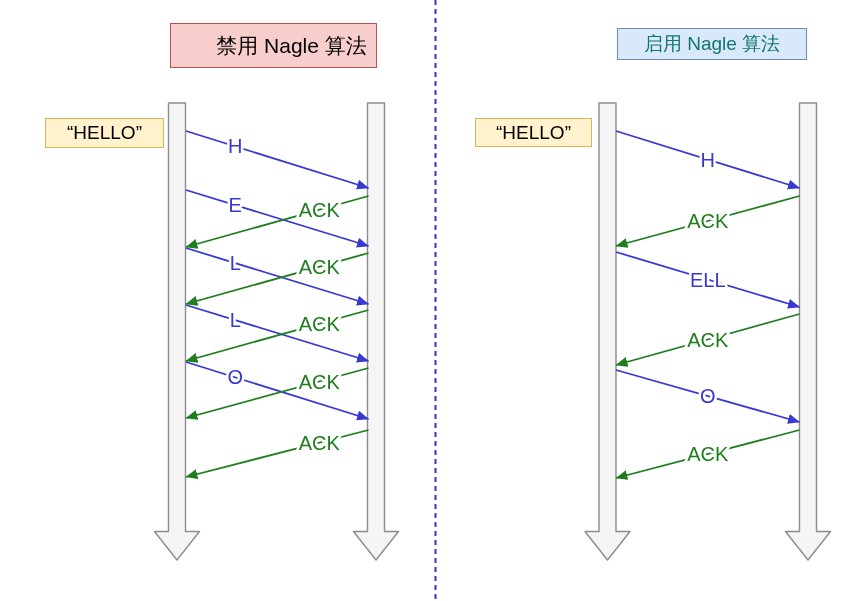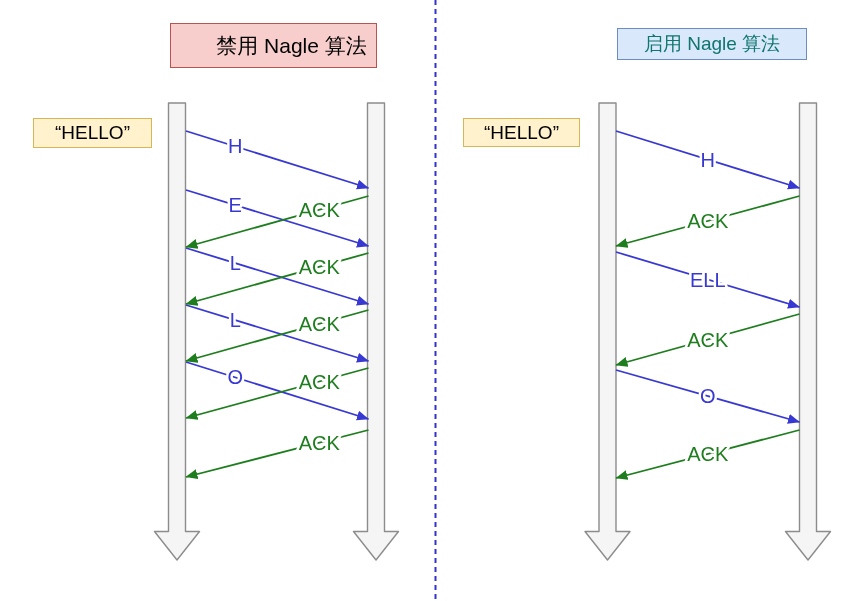--- a/index.html
+++ b/index.html
@@ -7,21 +7,21 @@
   .canvas{position:relative;width:865px;height:601px;background:#ffffff;overflow:hidden;}
   .canvas > svg{position:absolute;left:0;top:0;}
   .title-box{
     position:absolute;display:flex;align-items:center;justify-content:center;
     box-sizing:border-box;border:1.5px solid #000;color:#000;white-space:nowrap;
   }
   #title-0{left:170px;top:23px;width:207px;height:45px;font-size:21px;padding-left:36px;}
   #title-1{left:617px;top:28px;width:190px;height:32px;font-size:19px;}
   .hello-box{
     position:absolute;display:flex;align-items:center;justify-content:center;
-    box-sizing:border-box;border:1.3px solid #000;color:#000;white-space:nowrap;
+    box-sizing:border-box;border:1.3px solid #000;color:#000;white-space:nowrap;margin-left:12px;
   }
   #hello-0{left:33px;top:118px;width:119px;height:30px;font-size:19px;}
   #hello-1{left:463px;top:118px;width:117px;height:29px;font-size:19px;}
   .msg-label{
     font-family:"Liberation Sans",sans-serif;font-size:20px;
     paint-order:stroke;stroke:#ffffff;stroke-width:5px;stroke-linejoin:round;
   }
 </style>
 </head>
 <body>

